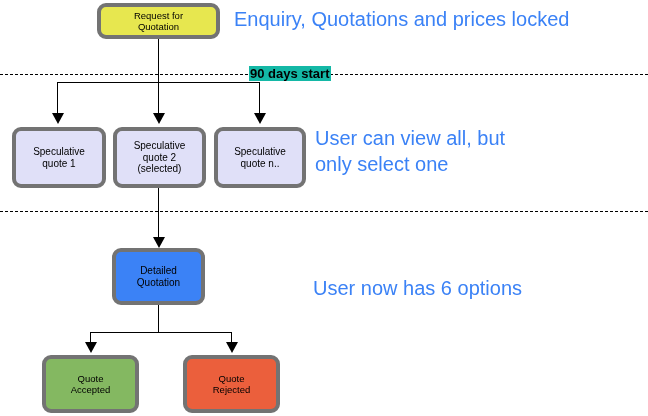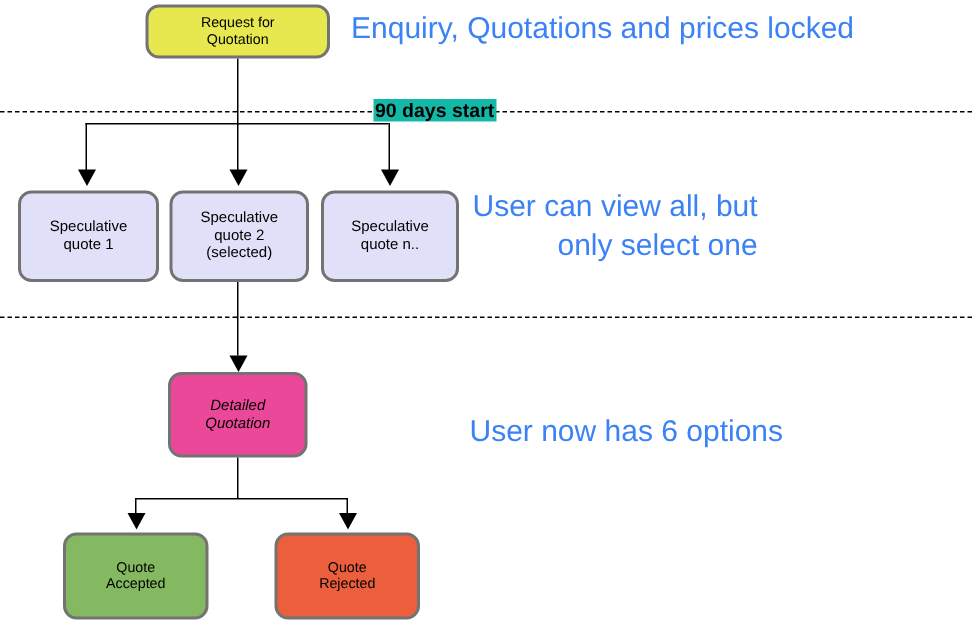--- a/index.html
+++ b/index.html
@@ -15,40 +15,40 @@
     width: 648px;
     height: 416px;
     background: #ffffff;
     overflow: hidden;
   }
 
   
   .node {
     position: absolute;
     box-sizing: border-box;
-    border: 2px solid #737373;
+    border: 4px solid #737373;
     border-radius: 9px;
     display: flex;
     align-items: center;
     justify-content: center;
     text-align: center;
     color: #000000;
     line-height: 1.18;
     z-index: 3;
   }
   .node .node-label {
     display: block;
     white-space: pre-line;
   }
 
   .node-rfq       { left: 97px;  top: 3px;   width: 123px; height: 36px; background: #e7e74f; font-size: 9.5px; }
   .node-spec1     { left: 12px;  top: 127px; width: 94px;  height: 61px; background: #e0e0f8; font-size: 10px; }
   .node-spec2     { left: 113px; top: 127px; width: 93px;  height: 61px; background: #e0e0f8; font-size: 10px; }
   .node-specn     { left: 214px; top: 127px; width: 92px;  height: 61px; background: #e0e0f8; font-size: 10px; }
-  .node-detailed  { left: 112px; top: 248px; width: 93px;  height: 57px; background: #ec4899; font-size: 10px; font-style: italic; }
+  .node-detailed  { left: 112px; top: 248px; width: 93px;  height: 57px; background: #3b82f6; font-size: 10px; }
   .node-accepted  { left: 42px;  top: 355px; width: 97px;  height: 58px; background: #84b861; font-size: 9.5px; }
   .node-rejected  { left: 183px; top: 355px; width: 97px;  height: 58px; background: #eb5f3c; font-size: 9.5px; }
 
   
   .line-v, .line-h {
     position: absolute;
     background: #000000;
     z-index: 2;
   }
   .line-v { width: 1px; }
@@ -88,21 +88,21 @@
   
   .annotation {
     position: absolute;
     font-size: 20px;
     color: #3b82f6;
     line-height: 1.3;
     white-space: pre-line;
     z-index: 4;
   }
   .ann-top      { left: 234px; top: 6px; }
-  .ann-middle   { left: 315px; top: 125px; text-align: right; }
+  .ann-middle   { left: 315px; top: 125px; }
   .ann-bottom   { left: 313px; top: 275px; }
 </style>
 </head>
 <body>
 
 <div id="canvas">
 
   <div class="sep" style="top:74px;"></div>
   <div class="sep-label" style="left:249px; top:66px;">90 days start</div>
 

